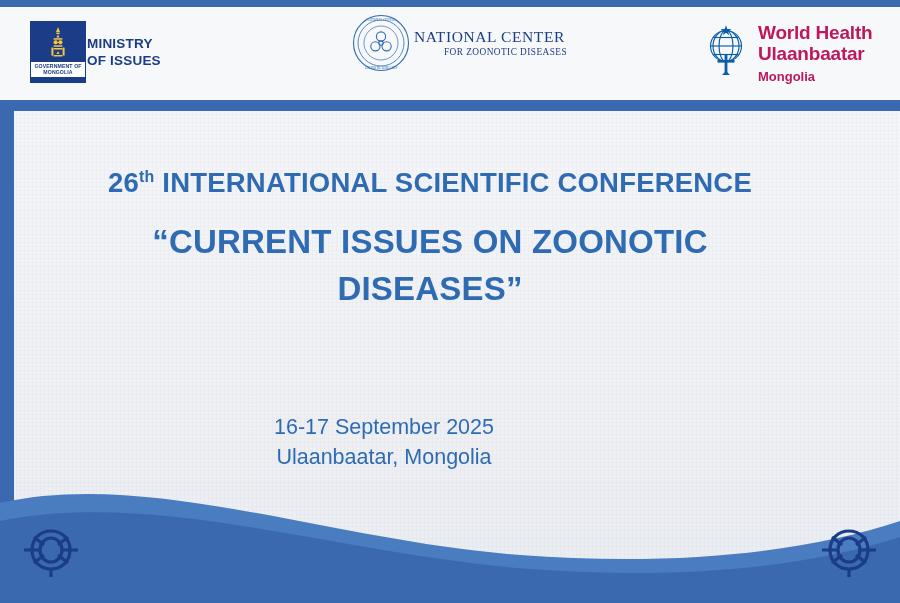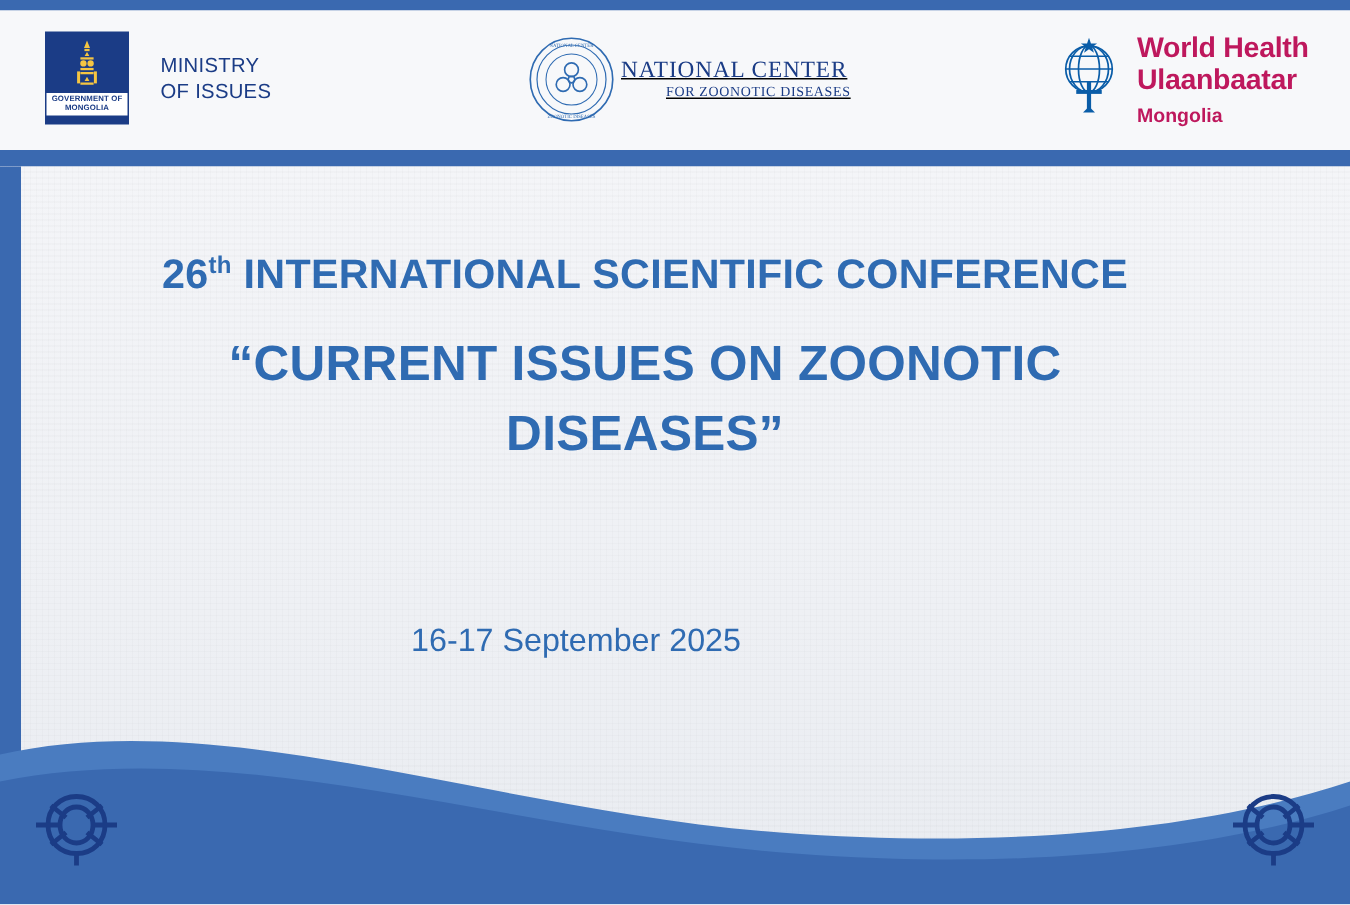--- a/index.html
+++ b/index.html
@@ -68,36 +68,35 @@
     background: #ffffff;
     color: #1b3c86;
     font-size: 5.2px;
     line-height: 6.4px;
     font-weight: bold;
     text-align: center;
     letter-spacing: 0.1px;
     padding: 1px 0 1px 0;
   }
   .moh-words {
-    margin-left: 21px;
+    margin-left: 1px;
     color: #1b3c86;
     font-size: 13.5px;
-    font-weight: normal;
+    font-weight: bold;
     line-height: 17px;
     letter-spacing: 0.2px;
   }
 
   
   .nczd-logo {
     position: absolute;
-    left: 352px; top: 22px;
+    left: 352px; top: 12px;
     width: 200px; height: 62px;
     display: flex;
     align-items: center;
-    text-decoration: underline;
   }
   .nczd-seal {
     width: 58px; height: 58px;
     flex: 0 0 58px;
   }
   .nczd-text {
     margin-left: 4px;
     color: #1b3c86;
   }
   .nczd-title {
@@ -322,20 +321,21 @@
       <span>26</span><sup>th</sup><span> INTERNATIONAL SCIENTIFIC CONFERENCE</span>
     </div>
     <div class="theme-line">
       <div>“CURRENT ISSUES ON ZOONOTIC</div>
       <div>DISEASES”</div>
     </div>
   </div>
 
   <div class="meta">
     <div class="meta-date">16-17 September 2025</div>
+    <div class="meta-place">Ulaanbaatar, Mongolia</div>
   </div>
 
   <svg class="wave" viewBox="0 0 900 140" preserveAspectRatio="none">
     <path d="M0,140 L0,40 C150,6 330,78 520,92 C680,104 810,88 900,58 L900,140 Z" fill="#4a7cc0"></path>
     <path d="M0,140 L0,58 C160,26 340,92 530,106 C690,118 815,102 900,74 L900,140 Z" fill="#3a69b0"></path>
   </svg>
 
   <svg class="knot left" viewBox="0 0 66 56">
     <g fill="none" stroke="#1b3c86" stroke-width="3.2" stroke-linejoin="round">
       <path d="M33,6 C22,6 14,14 14,25 C14,36 22,44 33,44 C44,44 52,36 52,25 C52,14 44,6 33,6 Z"></path>

